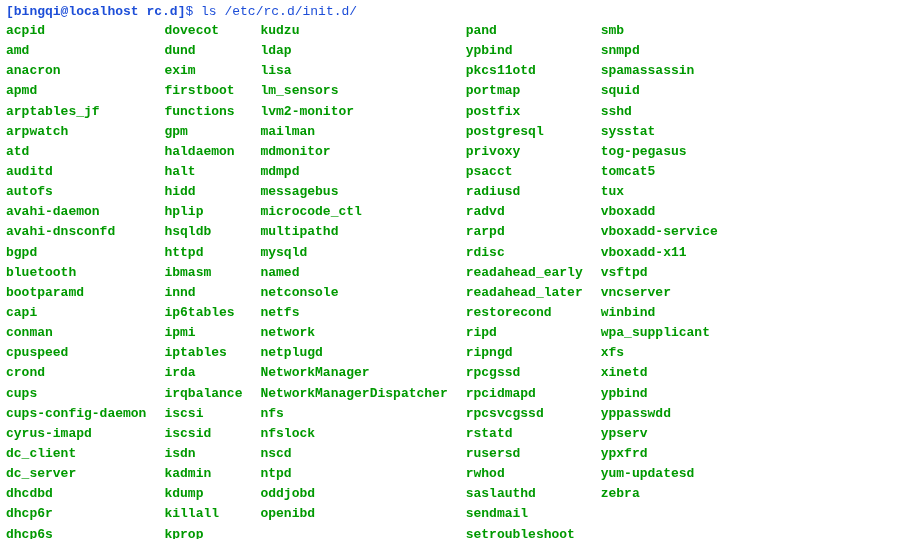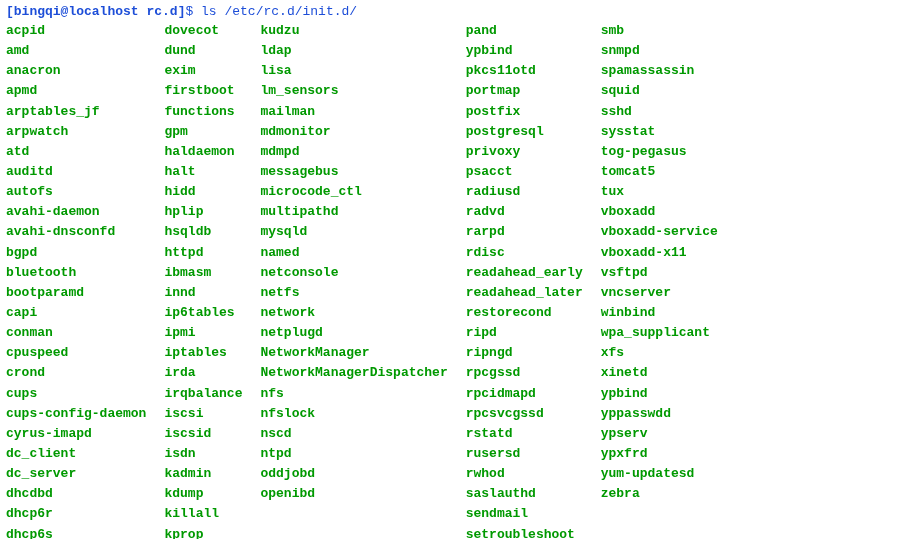--- a/index.html
+++ b/index.html
@@ -99,20 +99,21 @@
       <span class="entry">kadmin</span>
       <span class="entry">kdump</span>
       <span class="entry">killall</span>
       <span class="entry">kprop</span>
     </div>
   <div class="col">
       <span class="entry">kudzu</span>
       <span class="entry">ldap</span>
       <span class="entry">lisa</span>
       <span class="entry">lm_sensors</span>
+      <span class="entry">lvm2-monitor</span>
       <span class="entry">mailman</span>
       <span class="entry">mdmonitor</span>
       <span class="entry">mdmpd</span>
       <span class="entry">messagebus</span>
       <span class="entry">microcode_ctl</span>
       <span class="entry">multipathd</span>
       <span class="entry">mysqld</span>
       <span class="entry">named</span>
       <span class="entry">netconsole</span>
       <span class="entry">netfs</span>

